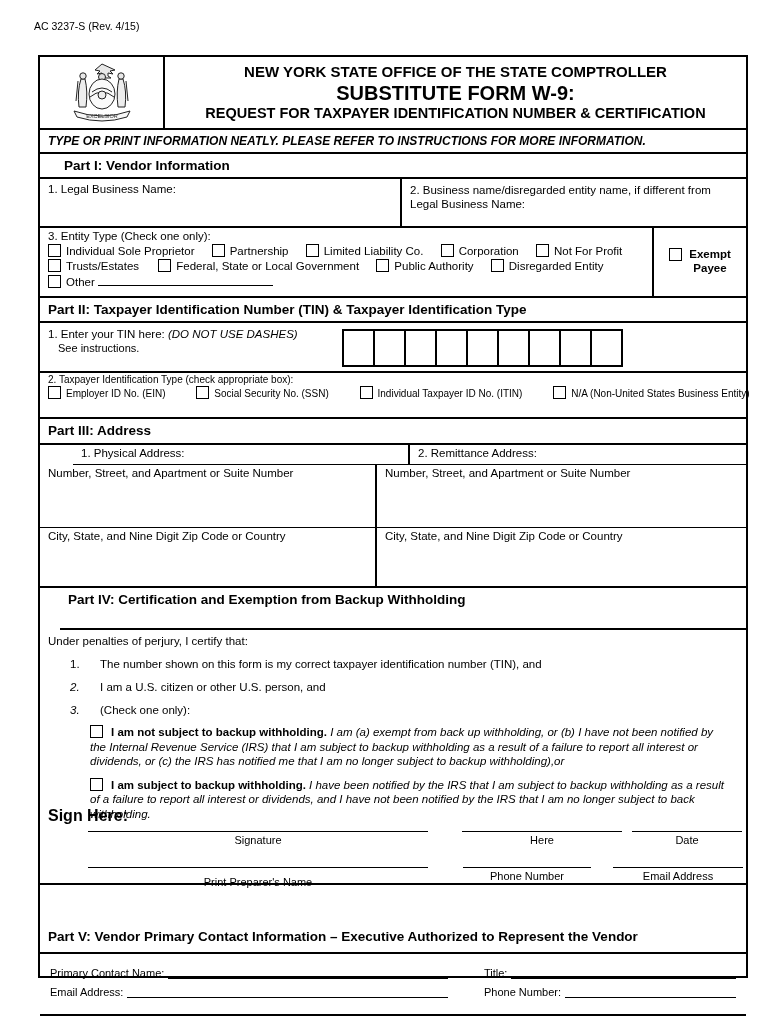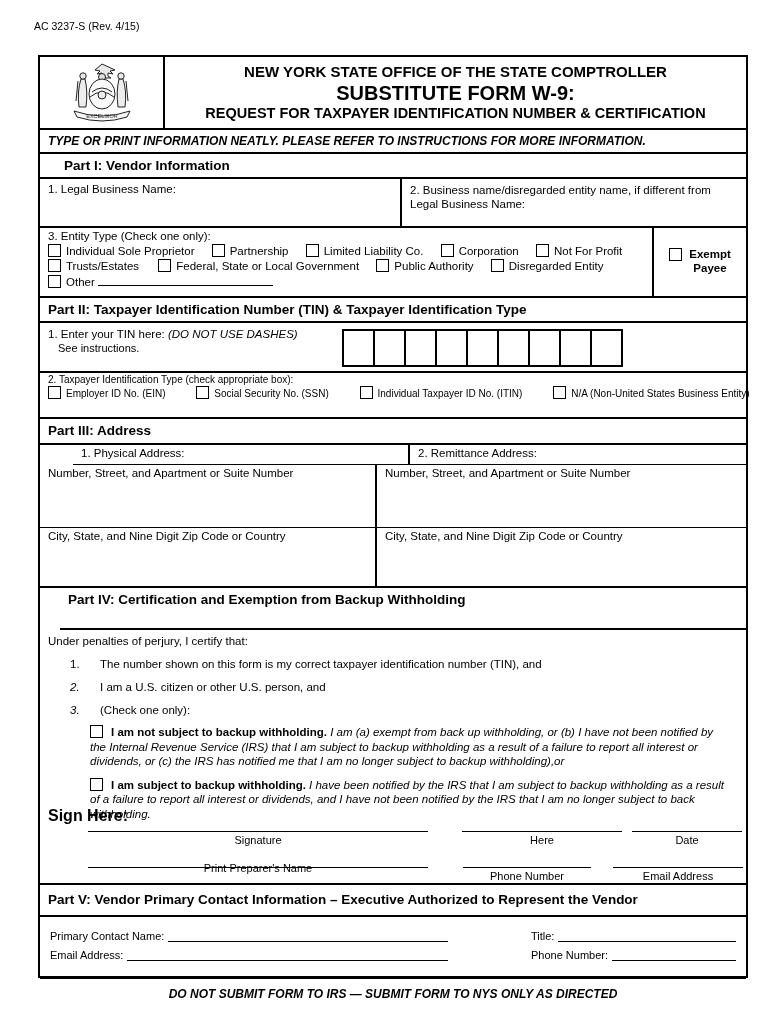--- a/index.html
+++ b/index.html
@@ -18,21 +18,21 @@
   .hdr { height:73px; display:flex; }
   .hdr-logo { width:125px; border-right:2px solid #000; display:flex; align-items:center; justify-content:center; }
   .hdr-titles { flex:1; display:flex; flex-direction:column; align-items:center; justify-content:center; text-align:center; line-height:1.12; }
   .hdr-agency { font-size:15px; font-weight:bold; }
   .hdr-w9 { font-size:20px; font-weight:bold; margin:1px 0; }
   .hdr-sub { font-size:14.5px; font-weight:bold; }
 
   .instr { height:24px; font-size:12px; font-weight:bold; font-style:italic; padding:4px 8px; }
 
   .part-hdr { font-size:13.5px; font-weight:bold; padding:4px 8px; }
-  .ph1{height:25px;padding-left:24px;} .ph2{height:25px;} .ph3{height:26px;} .ph4{height:42px;margin-left:20px;} .ph5{height:32px; padding-top:7px;}
+  .ph1{height:25px;padding-left:24px;} .ph2{height:25px;} .ph3{height:26px;} .ph4{height:42px;margin-left:20px;} .ph5{height:32px; padding-top:7px;margin-top:37px;}
 
   .cell-label { font-size:11.5px; }
 
   .name-row { height:49px; display:flex; }
   .name-row .c1 { width:362px; border-right:2px solid #000; padding:4px 8px; }
   .name-row .c2 { flex:1; padding:4px 8px; line-height:1.25; }
 
   .entity-row { height:70px; display:flex; }
   .entity-main { flex:1; border-right:2px solid #000; padding:2px 8px; font-size:11.5px; }
   .entity-line { margin-top:2px; white-space:nowrap; }
@@ -70,21 +70,21 @@
   .cert-num.it { font-style:italic; }
   .cert-opt { margin:9px 14px 0 50px; line-height:1.27; }
   .cert-opt .cb { margin-right:8px; }
   .b { font-weight:bold; }
   .i { font-style:italic; }
   .sign-here { font-weight:bold; font-size:16px; position:absolute; left:8px; top:177px; }
   .sig-line { position:absolute; border-top:1px solid #000; height:1px; }
   .sig-lbl { position:absolute; text-align:center; font-size:11px; }
 
   .contact-body { height:62px; font-size:11px; padding:6px 10px 0 10px; }
-  .contact-row { display:flex; margin-top:6px; align-items:flex-end;gap:47px; }
+  .contact-row { display:flex; margin-top:6px; align-items:flex-end; }
   .cgroup-l { width:398px; display:flex; margin-right:36px; align-items:flex-end; }
   .cgroup-r { flex:1; display:flex; align-items:flex-end; }
   .fill-line { flex:1; border-bottom:1px solid #000; height:13px; margin-left:4px; }
 
   .footer-row { height:29px; border-bottom:none; display:flex; align-items:center; justify-content:center;
                 font-size:12px; font-weight:bold; font-style:italic; }
 </style>
 </head>
 <body>
 
@@ -243,21 +243,21 @@
     <div class="sign-here">Sign Here:</div>
 
     <div class="sig-line" style="left:48px;  width:340px; top:201px;"></div>
     <div class="sig-lbl" style="left:48px;  width:340px; top:204px;">Signature</div>
     <div class="sig-line" style="left:422px; width:160px; top:201px;"></div>
     <div class="sig-lbl" style="left:422px; width:160px; top:204px;">Here</div>
     <div class="sig-line" style="left:592px; width:110px; top:201px;"></div>
     <div class="sig-lbl" style="left:592px; width:110px; top:204px;">Date</div>
 
     <div class="sig-line" style="left:48px;  width:340px; top:237px;"></div>
-    <div class="sig-lbl" style="left:48px;  width:340px; top:232px;">Print Preparer's Name</div>
+    <div class="sig-lbl" style="left:48px;  width:340px; top:246px;">Print Preparer's Name</div>
     <div class="sig-line" style="left:423px; width:128px; top:237px;"></div>
     <div class="sig-lbl" style="left:423px; width:128px; top:240px;">Phone Number</div>
     <div class="sig-line" style="left:573px; width:130px; top:237px;"></div>
     <div class="sig-lbl" style="left:573px; width:130px; top:240px;">Email Address</div>
   </div>
 
   <div class="row part-hdr ph5">Part V: Vendor Primary Contact Information – Executive Authorized to Represent the Vendor</div>
 
   <div class="row contact-body">
     <div class="contact-row">

